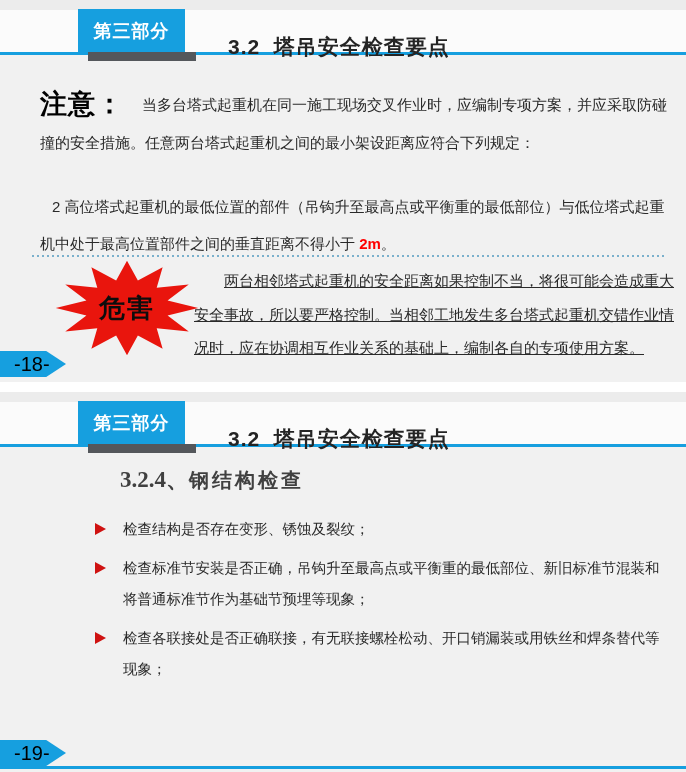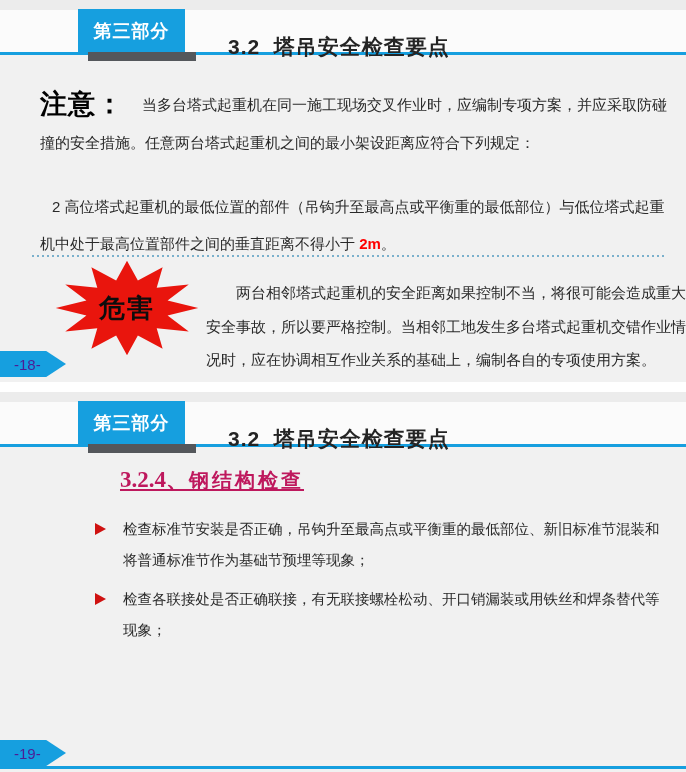--- a/index.html
+++ b/index.html
@@ -37,34 +37,34 @@
   .red-val{color:#ff0000;font-weight:bold;}
   .dotted-sep{position:absolute;left:32px;top:255px;width:634px;height:2px;
     background:repeating-linear-gradient(90deg,#7ab0cc 0 2px,transparent 2px 5px);}
   .starburst{position:absolute;left:52px;top:258px;width:150px;height:100px;}
   .starburst svg{position:absolute;left:0;top:0;width:100%;height:100%;}
   .starburst-label{
     position:absolute;left:0;top:0;width:100%;height:100%;display:flex;align-items:center;justify-content:center;
     font-size:26px;font-weight:bold;color:#0d0d0d;letter-spacing:2px;
   }
   .hazard-text{position:absolute;left:192px;top:262px;width:480px;font-size:15px;line-height:33.5px;
-    text-indent:2em;margin:14px;color:#2a2a2a;}
+    text-indent:2em;margin:2px;color:#2a2a2a;text-decoration:underline;}
 
   
   .pennant{
-    position:absolute;left:0;width:66px;height:26px;background:#169fdf;color:#4c1d95;
-    font-size:15px;display:flex;align-items:center;padding-left:14px;box-sizing:border-box;
+    position:absolute;left:0;width:66px;height:26px;background:#169fdf;color:#000000;
+    font-size:20px;display:flex;align-items:center;padding-left:14px;box-sizing:border-box;
     clip-path:polygon(0 0,70% 0,100% 50%,70% 100%,0 100%);
     filter:drop-shadow(3px 3px 2px rgba(0,0,0,0.30));
   }
   #slide-18 .pennant{top:351px;}
   #slide-19 .pennant{top:348px;}
 
   
-  .sub-heading{position:absolute;left:120px;top:72px;font-size:21px;color:#be185d;text-decoration:underline;}
+  .sub-heading{position:absolute;left:120px;top:72px;font-size:21px;color:#404040;}
   .sub-heading .num{font-family:"Liberation Serif","DejaVu Serif",serif;font-weight:bold;font-size:23px;}
   .sub-heading .txt{font-weight:bold;letter-spacing:3px;font-size:20px;}
   .bullets{position:absolute;left:95px;top:122px;width:565px;margin:0;padding:0;list-style:none;}
   .bullets li{display:flex;gap:17px;margin:0 0 8px 0;font-size:14.5px;line-height:31px;color:#2a2a2a;}
   .tri-icon{flex:0 0 auto;width:0;height:0;margin-top:9px;
     border-left:11px solid #cf1211;border-top:6px solid transparent;border-bottom:6px solid transparent;}
   .bottom-line{position:absolute;left:0;top:374px;width:686px;height:3px;background:#169fdf;}
 </style>
 </head>
 <body>
@@ -110,20 +110,24 @@
   <div class="section-badge">
     <span>第三部分</span>
   </div>
   <div class="slide-title">3.2  塔吊安全检查要点</div>
 
   <div class="sub-heading"><span class="num">3.2.4、</span><span class="txt">钢结构检查</span></div>
 
   <ul class="bullets">
     <li>
       <span class="tri-icon"></span>
+      <span>检查结构是否存在变形、锈蚀及裂纹；</span>
+    </li>
+    <li>
+      <span class="tri-icon"></span>
       <span>检查标准节安装是否正确，吊钩升至最高点或平衡重的最低部位、新旧标准节混装和将普通标准节作为基础节预埋等现象；</span>
     </li>
     <li>
       <span class="tri-icon"></span>
       <span>检查各联接处是否正确联接，有无联接螺栓松动、开口销漏装或用铁丝和焊条替代等现象；</span>
     </li>
   </ul>
 
   <div class="pennant">
     <span>-19-</span>

